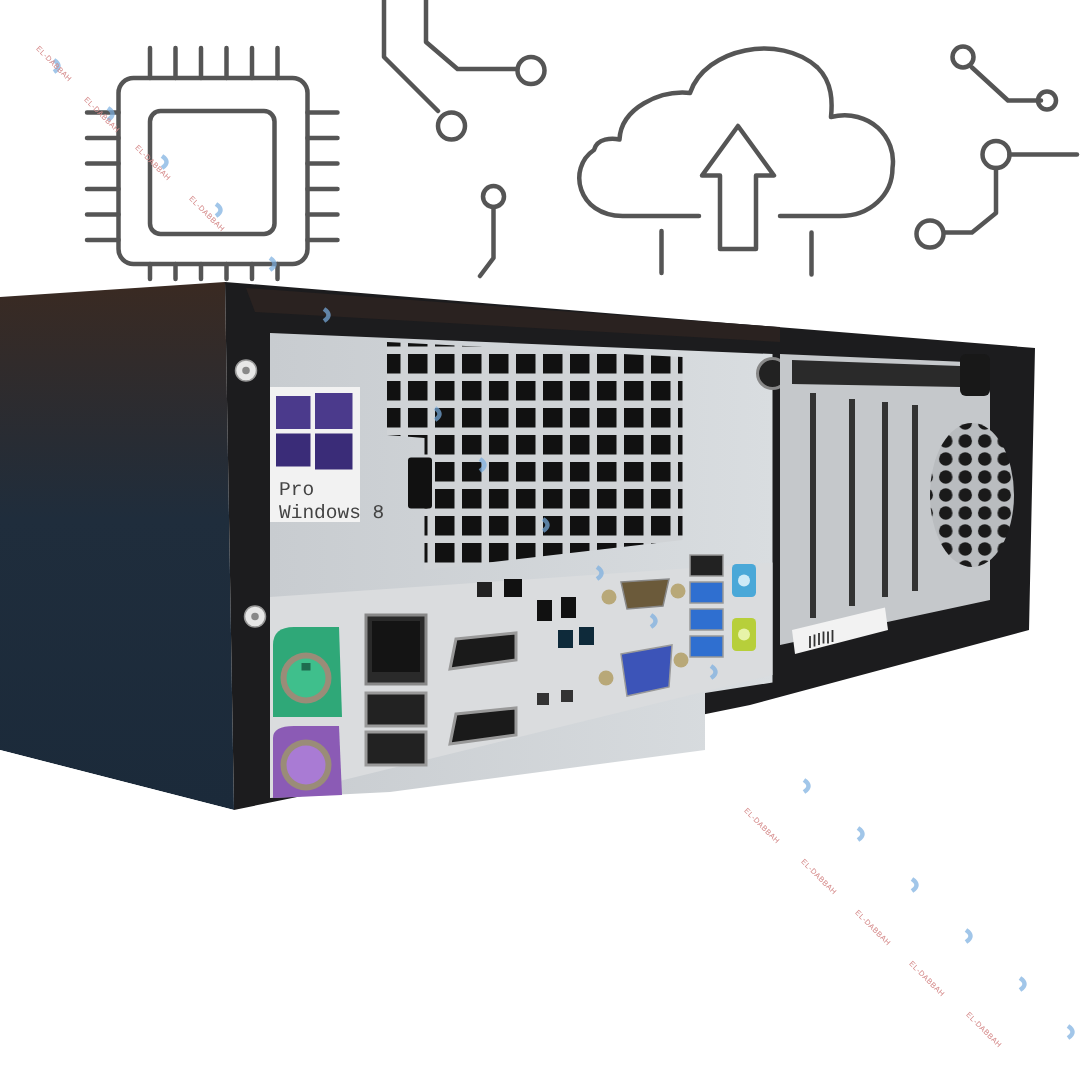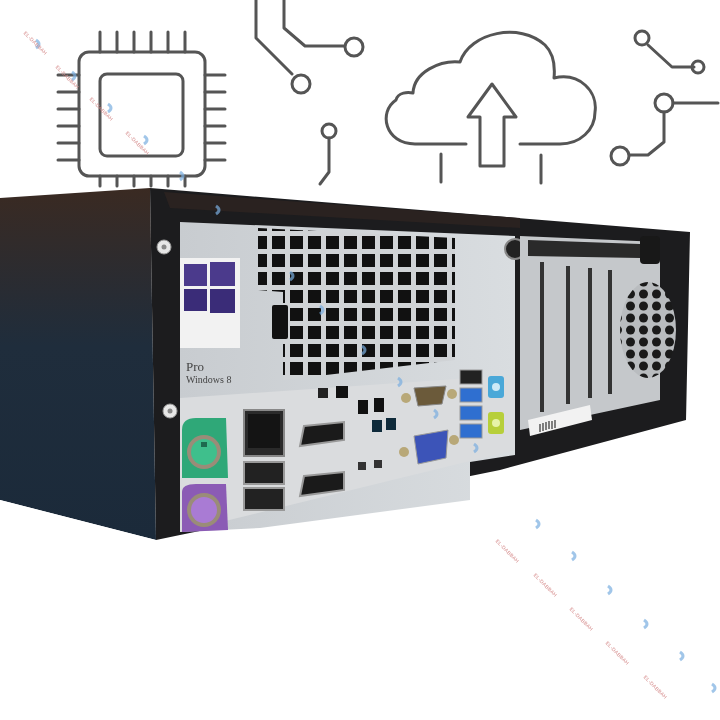--- a/index.html
+++ b/index.html
@@ -1,20 +1,20 @@
 <!DOCTYPE html>
 <html><head>
 <meta charset="utf-8">
 <style>
   html, body { margin:0; padding:0; background:#ffffff; }
   body { width:720px; height:720px; position:relative; overflow:hidden; font-family:"Liberation Sans", sans-serif; }
   .layer { position:absolute; left:0; top:0; width:720px; height:720px; }
-  .win-label { position:absolute; left:186px; top:318px; color:#444; font-family:Liberation Serif, serif; line-height:1;margin-top:40px; }
+  .win-label { position:absolute; left:186px; top:318px; color:#444; font-family:Liberation Mono, monospace; line-height:1; }
   .win-pro { font-size:13px; }
-  .win-name { font-size:10px; display:block; margin-top:1px; }
+  .win-name { font-size:13px; display:block; margin-top:1px; }
   .wm { position:absolute; font-size:5px; color:#d58a8a; transform:rotate(45deg); white-space:nowrap; letter-spacing:0.3px; }
 </style>
 </head>
 <body>
 
 <svg class="layer" viewBox="0 0 720 720" xmlns="http://www.w3.org/2000/svg">
   <g fill="none" stroke="#555" stroke-width="3" stroke-linecap="round" stroke-linejoin="round">
 
     <g>
       <rect x="79" y="52" width="126" height="124" rx="10"></rect>

